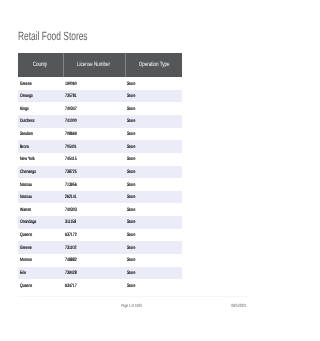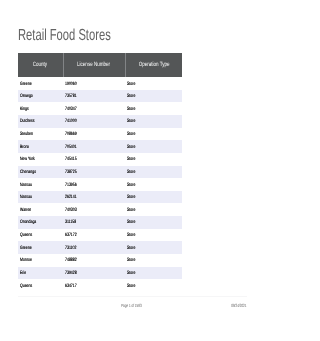--- a/index.html
+++ b/index.html
@@ -23,21 +23,21 @@
     background: #ffffff;
   }
 
   
   .sq { display: inline-block; transform-origin: left center; backface-visibility: hidden; }
 
   .report-title {
     position: absolute;
     left: 18px;
     top: 29.8px;
-    font-size: 16px;
+    font-size: 12px;
     line-height: 12px;
     color: #636363;
     white-space: nowrap;
   }
   .report-title .sq { transform: scaleX(0.70) translateZ(0); }
 
   .tbl {
     position: absolute;
     left: 18px;
     top: 53px;

